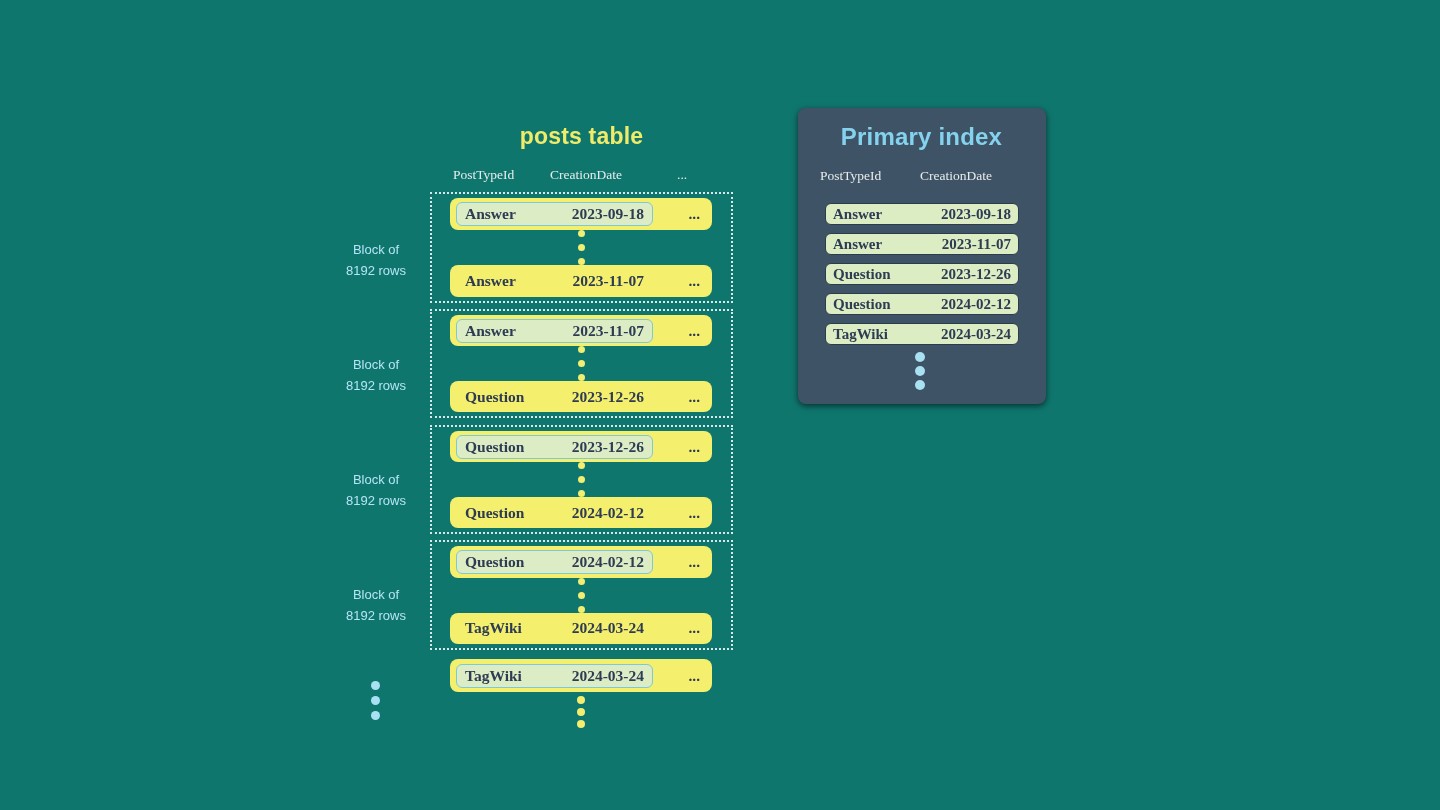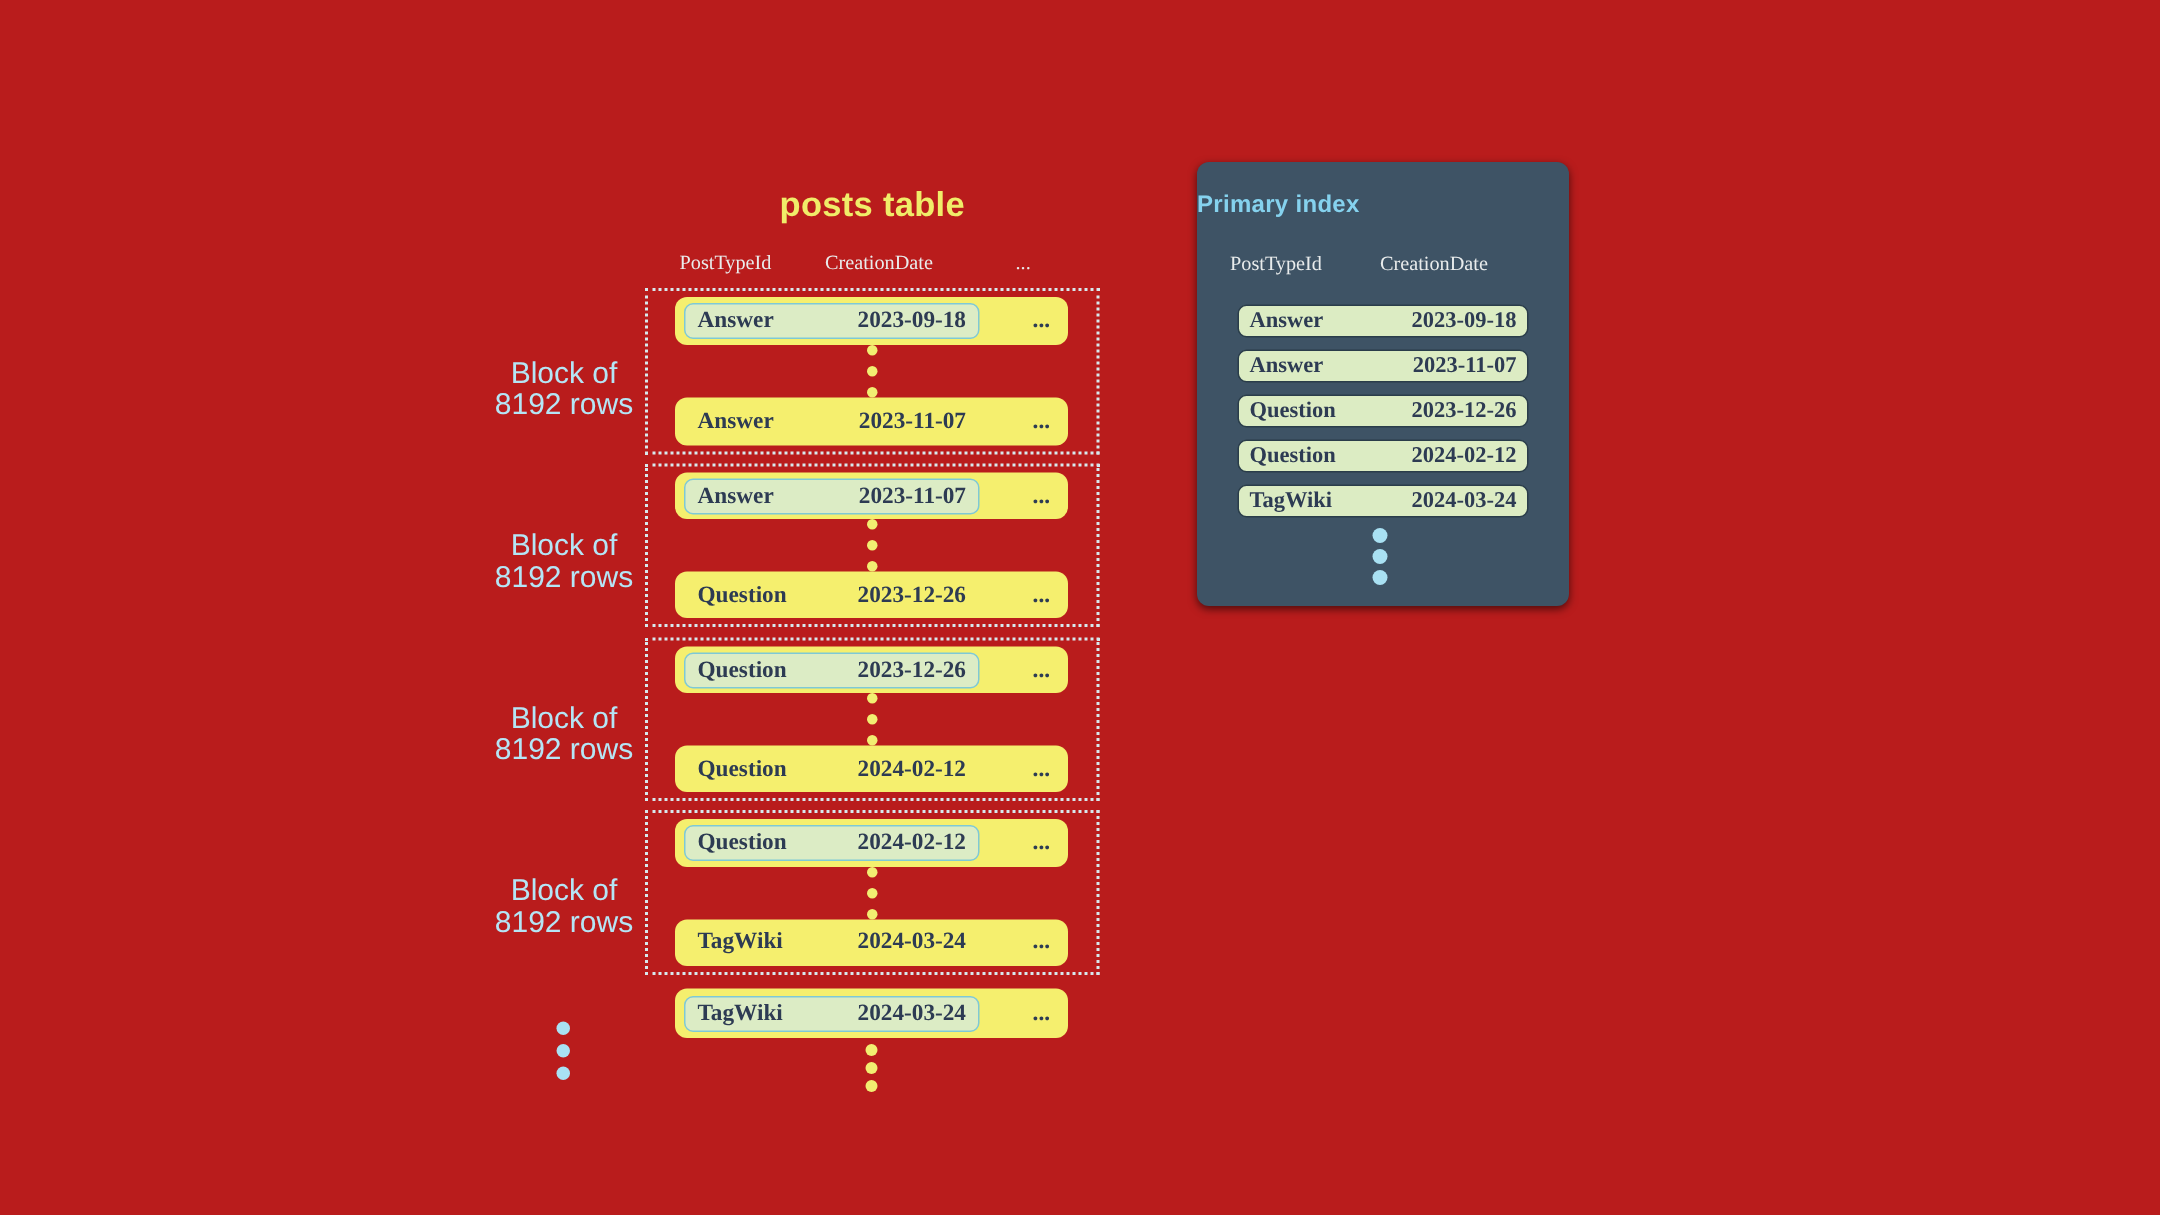--- a/index.html
+++ b/index.html
@@ -1,17 +1,17 @@
 <!DOCTYPE html>
 <html><head>
 <meta charset="utf-8">
 <style>
   html,body{margin:0;padding:0;background:#050608;}
   .canvas{
-    position:relative;width:1440px;height:810px;background:#b91c1c;overflow:hidden;
+    position:relative;width:1440px;height:810px;background:#0f766e;overflow:hidden;
     font-family:"Liberation Sans",sans-serif;
   }
   .mono{font-family:Liberation Serif, serif;}
 
   
   .pt-title{
     position:absolute;left:430px;top:123px;width:303px;text-align:center;
     color:#f0ec69;font-size:23px;font-weight:700;line-height:27px;letter-spacing:.2px;
   }
   .pt-headers{position:absolute;left:452px;top:167px;width:280px;height:18px;}
@@ -44,36 +44,36 @@
   .vdots{display:flex;flex-direction:column;align-items:center;}
   .block .vdots{align-self:center;gap:7px;}
   .dot{border-radius:50%;}
   .dot-y{width:7px;height:7px;background:#f2ee71;}
   .dot-y2{width:8px;height:8px;background:#f2ee71;}
   .dot-b{width:9px;height:9px;background:#a9e1f3;}
   .dot-b2{width:10px;height:10px;background:#a9e1f3;}
 
   .blocklabel{
     position:absolute;left:306px;width:140px;text-align:center;
-    color:#b5e5f5;font-size:20px;line-height:21px;font-weight:500;
+    color:#b5e5f5;font-size:13px;line-height:21px;font-weight:500;
   }
   .lb1{top:239px;} .lb2{top:354px;} .lb3{top:469px;} .lb4{top:584px;}
 
   .overflow-row{position:absolute;left:450px;top:659px;width:262px;}
   .bottom-ydots{position:absolute;left:570px;top:696px;width:22px;gap:4px;}
   .left-bdots{position:absolute;left:366px;top:681px;width:18px;gap:6px;}
 
   
   .panel{
     position:absolute;left:798px;top:108px;width:248px;height:296px;
     background:#3e5365;border-radius:8px;box-shadow:0 2px 6px rgba(0,0,0,.6);
   }
   .panel-title{
-    position:absolute;top:16px;left:0;width:247px;
-    color:#85d2ee;font-size:16px;font-weight:700;line-height:26px;letter-spacing:.2px;
+    position:absolute;top:16px;left:0;width:247px;text-align:center;
+    color:#85d2ee;font-size:24px;font-weight:700;line-height:26px;letter-spacing:.2px;
   }
   .panel-headers{position:absolute;top:60px;left:0;width:248px;height:18px;}
   .panel-headers span{position:absolute;color:#e9ecec;font-size:13.5px;line-height:16px;}
   .pi-h1{left:22px;} .pi-h2{left:122px;}
   .irow{
     position:absolute;left:27px;width:194px;height:22px;box-sizing:border-box;
     background:#dcecc3;border:1.5px solid #2a3d4a;border-radius:6px;
     display:flex;align-items:center;justify-content:space-between;padding:0 7px;
     font-size:15px;font-weight:700;color:#2d3b53;white-space:nowrap;
   }

